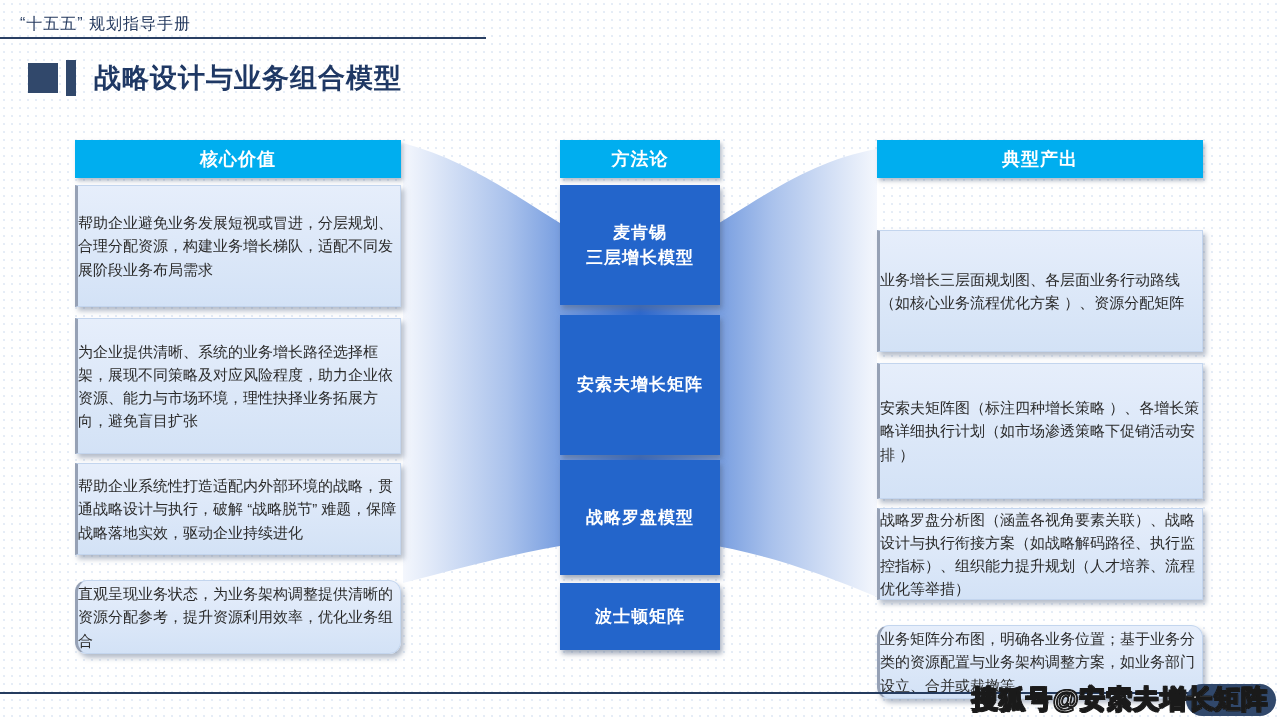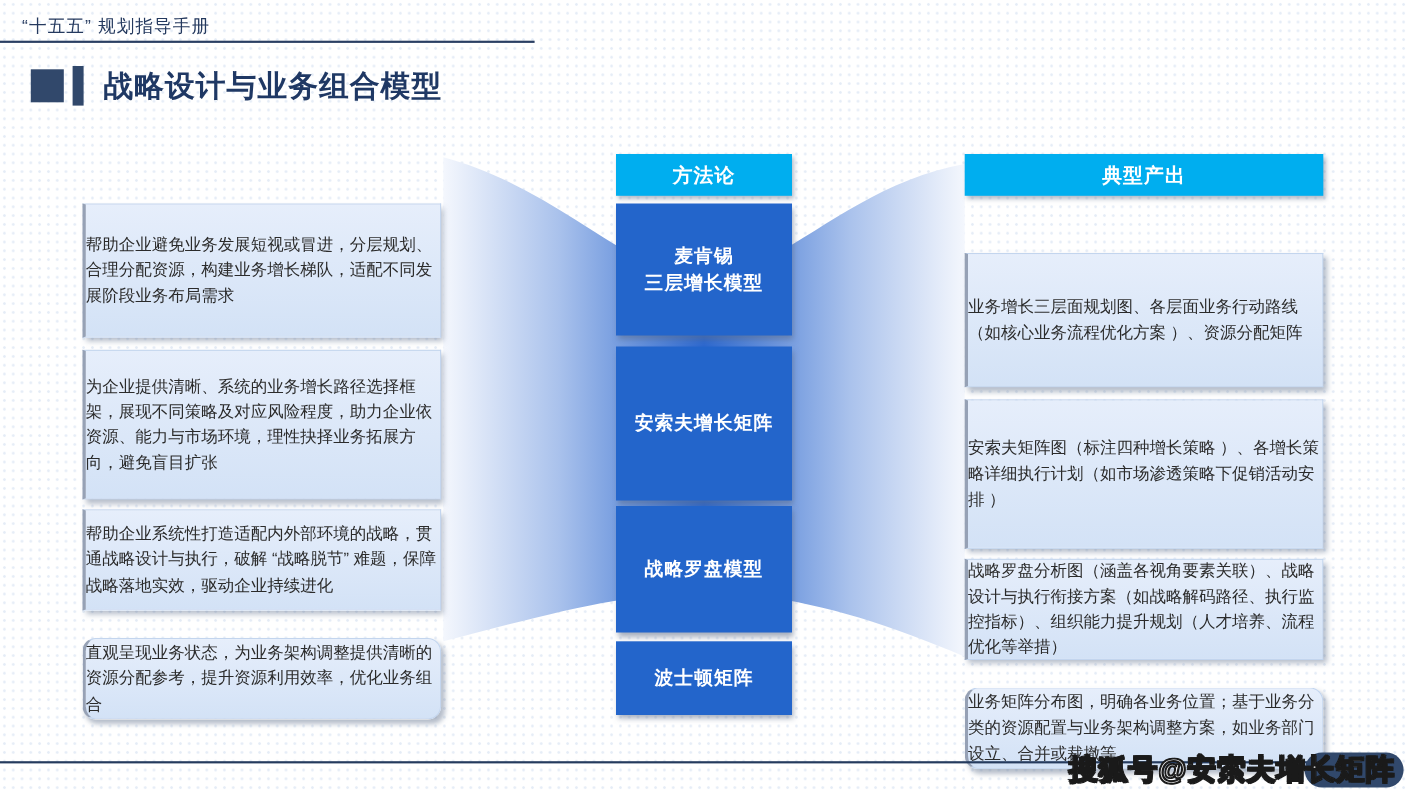--- a/index.html
+++ b/index.html
@@ -95,20 +95,21 @@
     </defs>
     <path d="M 8 8
              C 110 35, 175 112, 245 122
              C 315 112, 380 32, 482 14
              L 482 462
              C 395 425, 320 404, 245 404
              C 175 404, 115 420, 8 448
              Z" fill="url(#fg)"></path>
   </svg>
 
+  <div class="col-header hdr-left">核心价值</div>
   <div class="col-header hdr-mid">方法论</div>
   <div class="col-header hdr-right">典型产出</div>
 
   <div class="soft-box col-left row1">
     <div class="txt">帮助企业避免业务发展短视或冒进，分层规划、合理分配资源，构建业务增长梯队，适配不同发展阶段业务布局需求</div>
   </div>
   <div class="soft-box col-left row2">
     <div class="txt">为企业提供清晰、系统的业务增长路径选择框架，展现不同策略及对应风险程度，助力企业依资源、能力与市场环境，理性抉择业务拓展方向，避免盲目扩张</div>
   </div>
   <div class="soft-box col-left row3">

